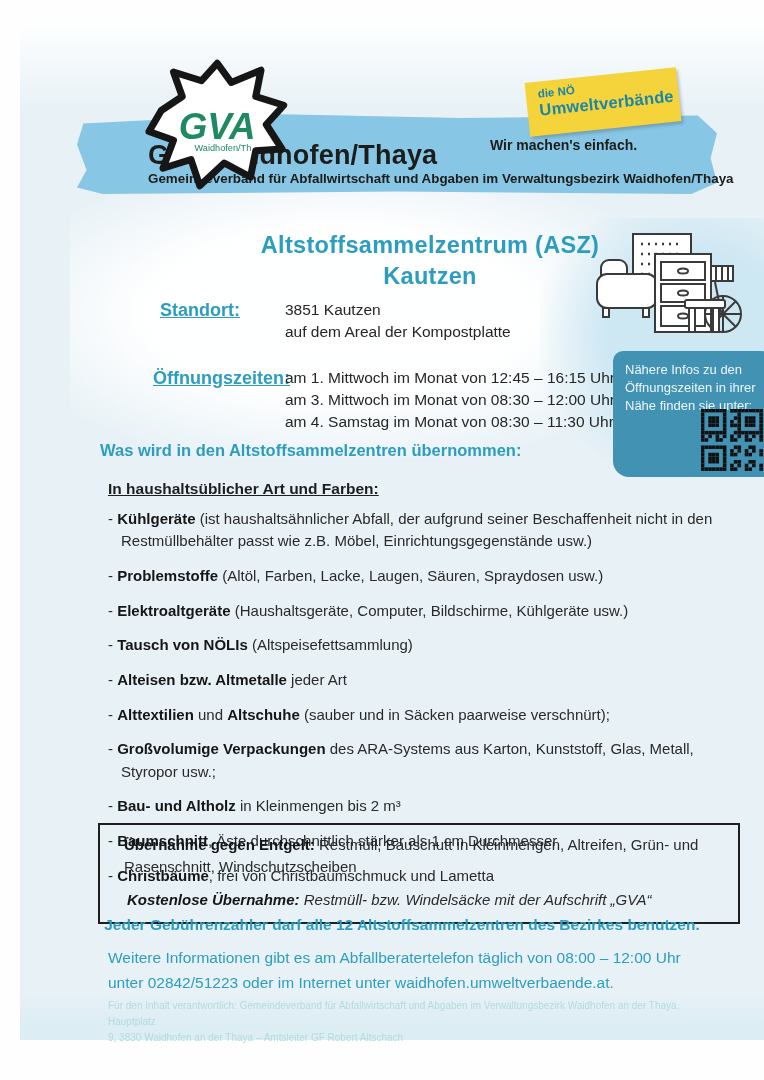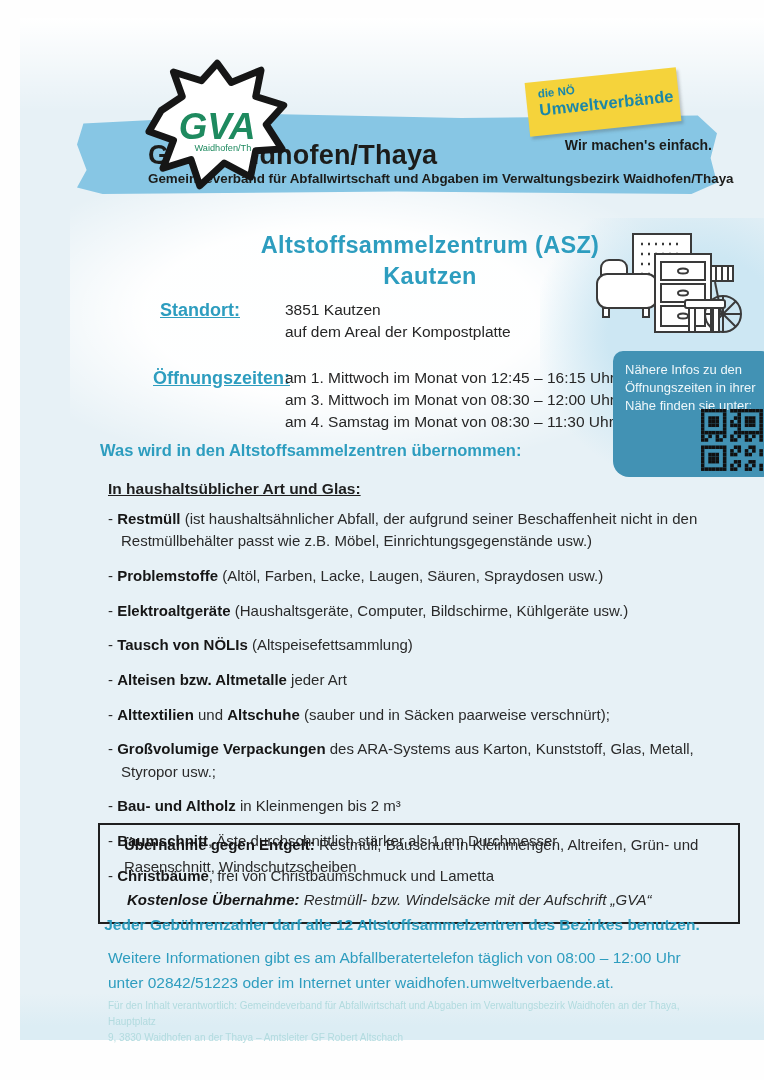--- a/index.html
+++ b/index.html
@@ -18,21 +18,21 @@
   
   .band{position:absolute;left:57px;top:96px;width:640px;height:80px;background:#87c6e4;
     clip-path:polygon(1% 12%,0% 38%,1.5% 70%,0% 92%,4% 100%,50% 97%,96% 100%,100% 86%,99% 55%,100% 24%,97% 2%,60% 5%,30% 0%);}
   .band-title{position:absolute;left:128px;top:122px;font-size:27px;font-weight:700;color:#1c1c1a;letter-spacing:.2px;}
   .band-sub{position:absolute;left:128px;top:153px;font-size:13.4px;font-weight:700;color:#1c1c1a;}
   .logo{position:absolute;left:98px;top:40px;width:195px;height:140px;text-align:right;}
   .badge{position:absolute;left:507px;top:57px;width:152px;height:54px;background:#f5d33b;
     transform:rotate(-6deg);box-shadow:2px 3px 3px rgba(60,60,60,.25);padding:6px 10px 0 12px;box-sizing:border-box;}
   .badge .b1{display:block;font-size:11.5px;font-weight:700;color:#1b87a8;line-height:1.1;}
   .badge .b2{display:block;font-size:16.5px;font-weight:700;color:#1b87a8;letter-spacing:.2px;}
-  .tagline{position:absolute;left:470px;top:119px;width:222px;text-align:right;
+  .tagline{position:absolute;left:470px;top:119px;width:222px;
     font-size:14px;font-weight:700;color:#1c1c1a;}
 
   
   .doc-title{position:absolute;left:120px;top:212px;width:580px;text-align:center;
     color:#2d9dbf;font-weight:700;font-size:23.5px;line-height:1.3;letter-spacing:.3px;}
   .furniture{position:absolute;left:573px;top:208px;}
 
   
   .row-label{position:absolute;color:#2d9dbf;font-weight:700;font-size:18px;text-decoration:underline;}
   .row-val{position:absolute;color:#262626;font-size:15.5px;line-height:22px;}
@@ -340,23 +340,23 @@
         <rect x="3.6470588235294117" y="58.35294117647059" width="3.574117647058823" height="3.574117647058823" fill="#101010"></rect>
         <rect x="7.294117647058823" y="58.35294117647059" width="3.574117647058823" height="3.574117647058823" fill="#101010"></rect>
         <rect x="10.941176470588236" y="58.35294117647059" width="3.574117647058823" height="3.574117647058823" fill="#101010"></rect>
         <rect x="14.588235294117647" y="58.35294117647059" width="3.574117647058823" height="3.574117647058823" fill="#101010"></rect>
         <rect x="18.235294117647058" y="58.35294117647059" width="3.574117647058823" height="3.574117647058823" fill="#101010"></rect>
         <rect x="21.88235294117647" y="58.35294117647059" width="3.574117647058823" height="3.574117647058823" fill="#101010"></rect>
       </svg>
   </div>
 
   <div class="sec-head">Was wird in den Altstoffsammelzentren übernommen:</div>
-  <div class="sub-head">In haushaltsüblicher Art und Glas:</div>
+  <div class="sub-head">In haushaltsüblicher Art und Farben:</div>
   <div class="list">
-      <div class="item"><span>- </span><strong>Restmüll</strong><span> (ist haushaltsähnlicher Abfall, der aufgrund seiner Beschaffenheit nicht in den Restmüllbehälter passt wie z.B. Möbel, Einrichtungsgegenstände usw.)</span></div>
+      <div class="item"><span>- </span><strong>Kühlgeräte</strong><span> (ist haushaltsähnlicher Abfall, der aufgrund seiner Beschaffenheit nicht in den Restmüllbehälter passt wie z.B. Möbel, Einrichtungsgegenstände usw.)</span></div>
       <div class="item"><span>- </span><strong>Problemstoffe</strong><span> (Altöl, Farben, Lacke, Laugen, Säuren, Spraydosen usw.)</span></div>
       <div class="item"><span>- </span><strong>Elektroaltgeräte</strong><span> (Haushaltsgeräte, Computer, Bildschirme, Kühlgeräte usw.)</span></div>
       <div class="item"><span>- </span><strong>Tausch von NÖLIs</strong><span> (Altspeisefettsammlung)</span></div>
       <div class="item"><span>- </span><strong>Alteisen bzw. Altmetalle</strong><span> jeder Art</span></div>
       <div class="item"><span>- </span><strong>Alttextilien</strong><span> und </span><strong>Altschuhe</strong><span> (sauber und in Säcken paarweise verschnürt);</span></div>
       <div class="item"><span>- </span><strong>Großvolumige Verpackungen</strong><span> des ARA-Systems aus Karton, Kunststoff, Glas, Metall, Styropor usw.;</span></div>
       <div class="item"><span>- </span><strong>Bau- und Altholz</strong><span> in Kleinmengen bis 2 m³</span></div>
       <div class="item"><span>- </span><strong>Baumschnitt</strong><span>, Äste durchschnittlich stärker als 1 cm Durchmesser</span></div>
       <div class="item"><span>- </span><strong>Christbäume</strong><span>, frei von Christbaumschmuck und Lametta</span></div>
     </div>

